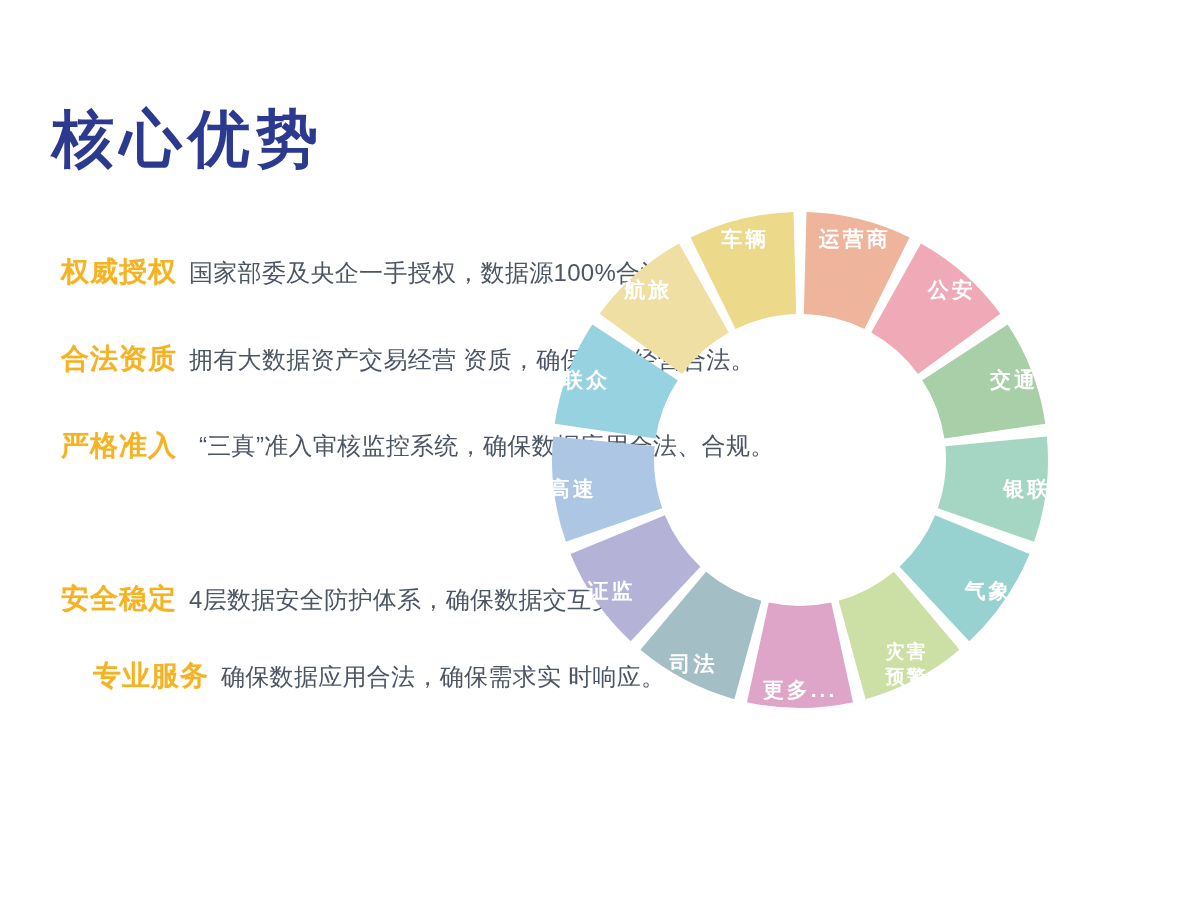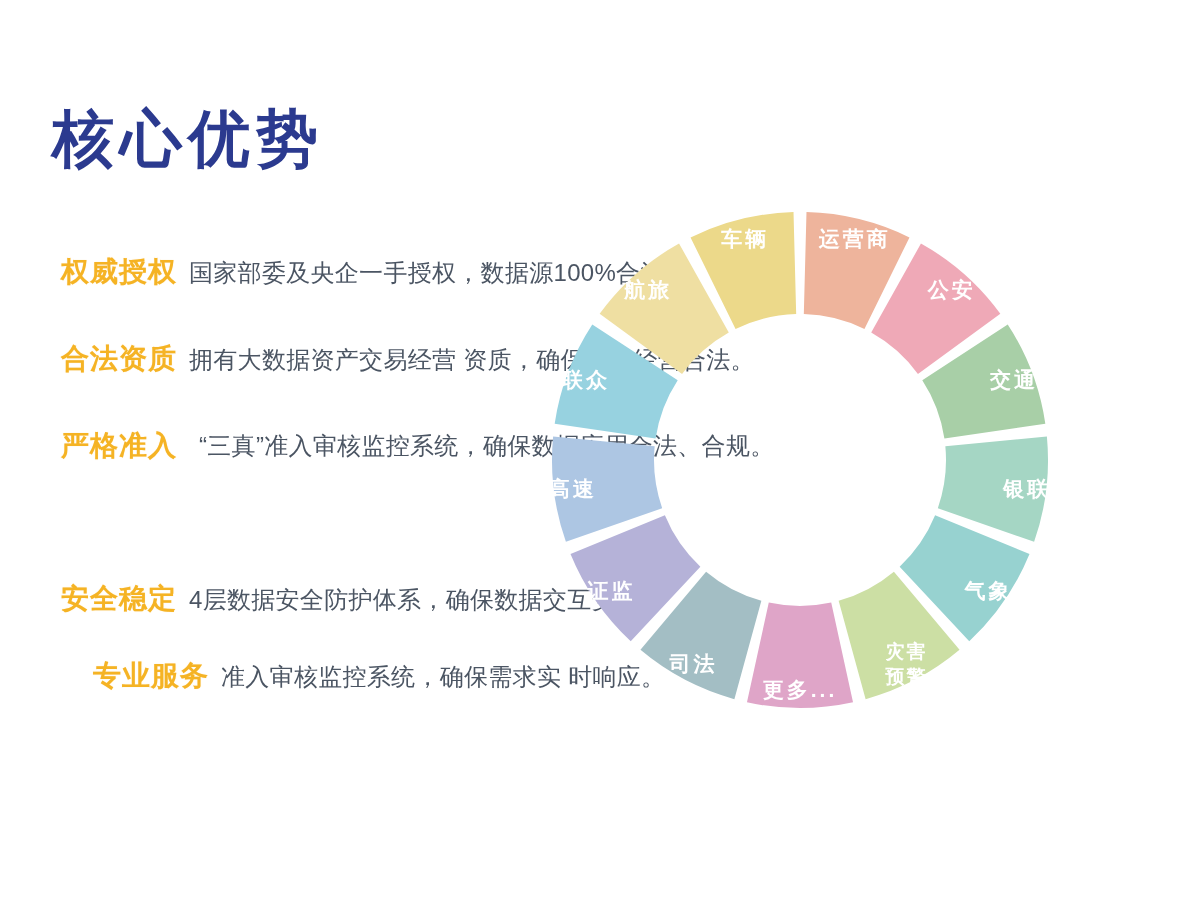--- a/index.html
+++ b/index.html
@@ -72,21 +72,21 @@
     <div class="bullet b2">
       <span class="b-key">严格准入</span>
       <span class="b-txt">“三真”准入审核监控系统，确保数据应用合法、合规。</span>
     </div>
     <div class="bullet b3">
       <span class="b-key">安全稳定</span>
       <span class="b-txt">4层数据安全防护体系，确保数据交互安全。</span>
     </div>
     <div class="bullet b4">
       <span class="b-key">专业服务</span>
-      <span class="b-txt">准入审核监控系统，确保需求实 时响应。</span>
+      <span class="b-txt">确保数据应用合法，确保需求实 时响应。</span>
     </div>
   </div>
 
   <div id="donut-wrap">
     <svg id="donut-svg" viewBox="0 0 520 710">
         <path d="M 266.49188318035254 104.08498340606181 A 248 248 0 0 1 369.46357582893864 129.4652261628709 L 324.44226641542355 220.99162507975464 A 146 146 0 0 0 263.8218344529495 206.05003055356863 Z" fill="#eeb49c"></path>
         <text class="seg-label" x="314.8032871218507" y="129.6543238094341"><tspan x="314.8032871218507">运营商</tspan></text>
         <path d="M 380.9601299886984 135.4990832510929 A 248 248 0 0 1 460.34224879491404 205.82550377101768 L 377.94342066152194 265.9456594780991 A 146 146 0 0 0 331.21039910624984 224.5438151397563 Z" fill="#efa9b7"></path>
         <text class="seg-label" x="411.8550887371421" y="180.59103866881784"><tspan x="411.8550887371421">公安</tspan></text>
         <path d="M 467.71786874422446 216.51093400441076 A 248 248 0 0 1 505.3249269478037 315.6725968715795 L 404.4251586063683 330.6137062227847 A 146 146 0 0 0 382.2855195026483 272.236275663887 Z" fill="#a8cfa7"></path>

